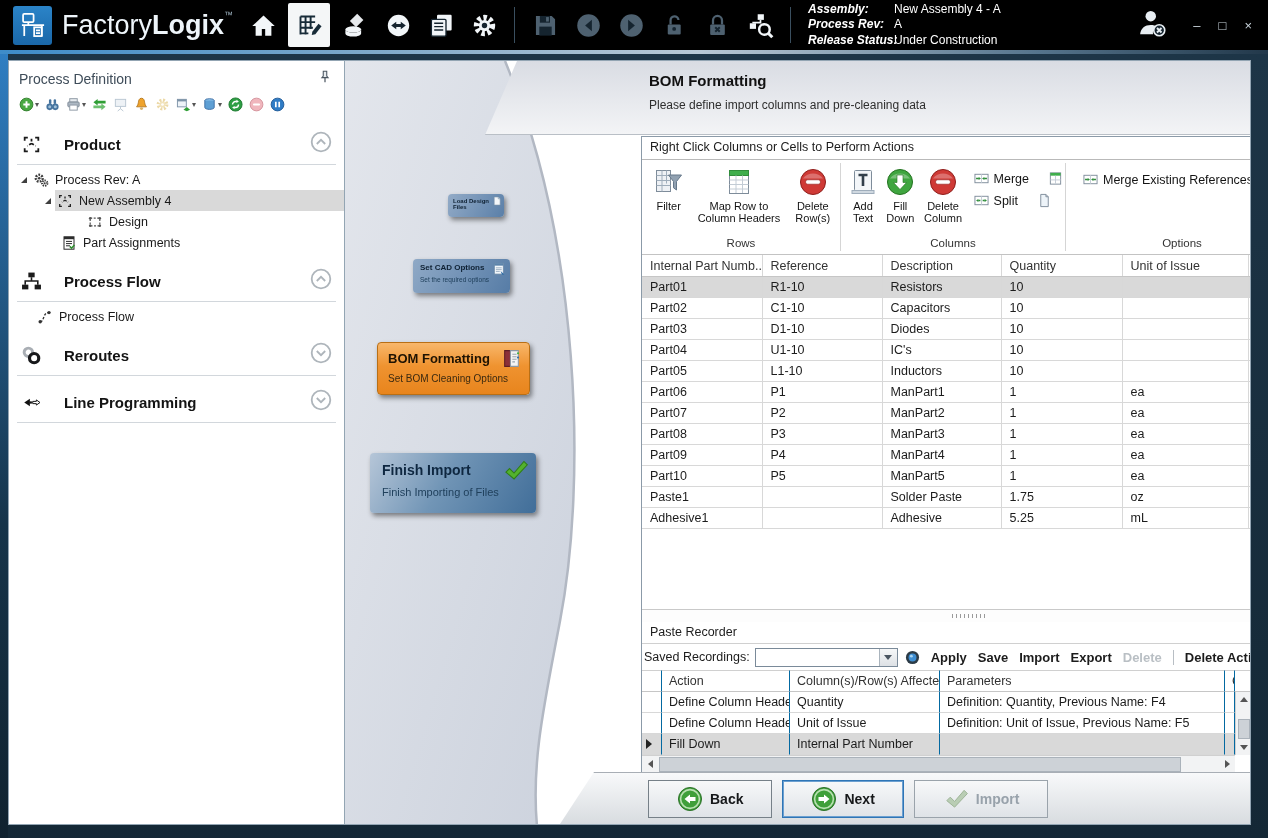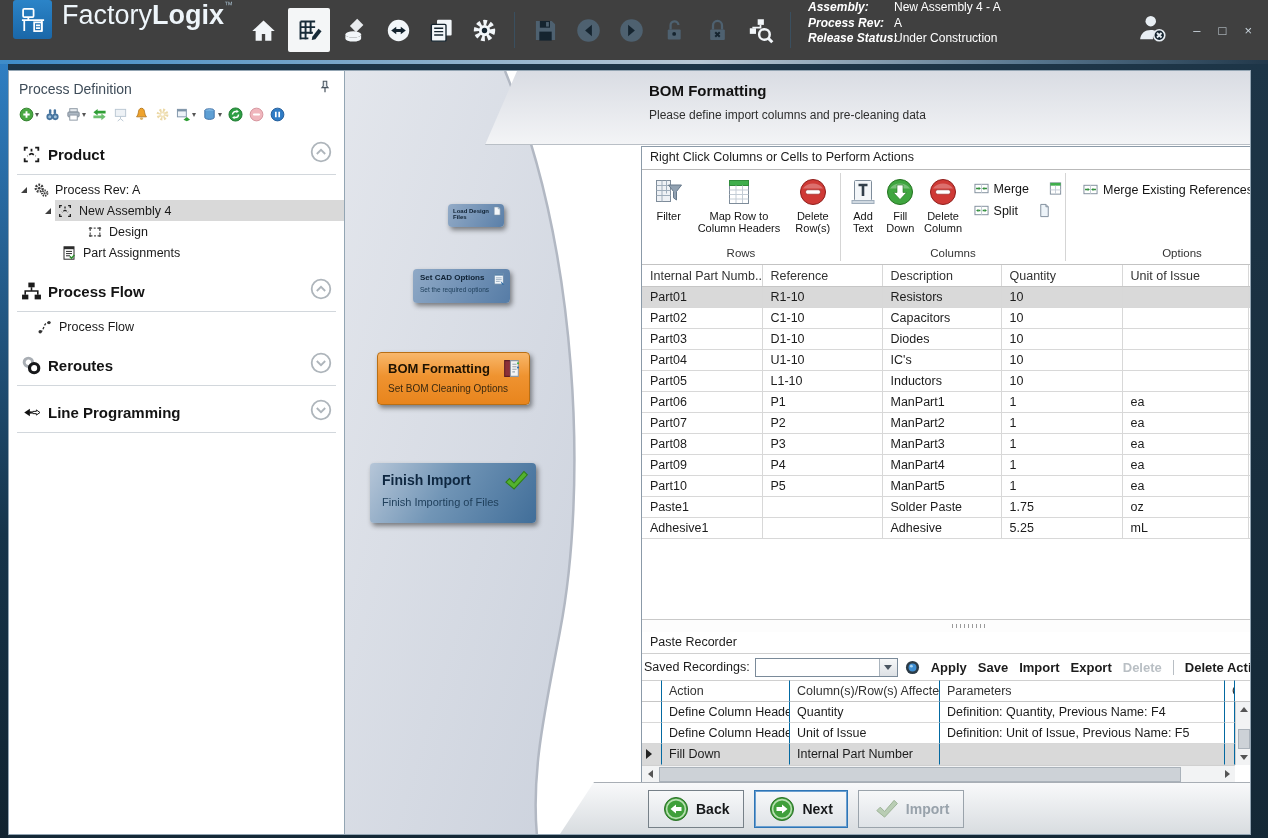--- a/index.html
+++ b/index.html
@@ -1,19 +1,19 @@
 <!DOCTYPE html>
 <html><head>
 <meta charset="utf-8">
 <style>
   html,body{margin:0;padding:0;width:1268px;height:838px;overflow:hidden;
     font-family:"Liberation Sans","DejaVu Sans",sans-serif;background:#10202c;}
   .app{position:relative;width:1268px;height:838px;}
   
-  .titlebar{height:60px;background:#404040;display:flex;padding-left:13px;}
+  .titlebar{height:50px;background:#000000;display:flex;align-items:center;padding-left:13px;}
   .logo{width:39px;height:39px;flex:none;background:linear-gradient(#2b84c8,#1a67a8);border-radius:3px;
     display:flex;align-items:center;justify-content:center;}
   .logo .ic{width:28px;height:28px;}
   .brand{font-size:27px;color:#eef5fa;margin-left:10px;white-space:nowrap;font-weight:300;}
   .brand .bold{font-weight:bold;}
   .brand .tm{font-size:9px;vertical-align:top;color:#9fb4c2;}
   .tb-icons{display:flex;align-items:center;margin-left:12px;gap:7px;color:#f2f6f9;}
   .tb-ic{width:36px;height:36px;display:flex;align-items:center;justify-content:center;flex:none;}
   .tb-ic .ic{width:27px;height:27px;}
   .tb-ic.active{background:#f4f6f7;border-radius:2px;width:42px;height:44px;}
@@ -35,21 +35,21 @@
   
   .sidebar{width:337px;flex:none;background:#fff;border:1px solid #93a5b3;box-sizing:border-box;
     display:flex;flex-direction:column;overflow:hidden;}
   .sb-title{display:flex;align-items:center;padding:9px 12px 3px 10px;font-size:14px;color:#3e4c59;}
   .sb-pin{margin-left:auto;}
   .sb-pin .ic{width:14px;height:14px;}
   .sb-toolbar{display:flex;align-items:center;gap:2px;padding:5px 6px 4px 8px;}
   .sbtb{display:flex;align-items:center;padding:2px 2px;border-radius:2px;}
   .sbtb .ic{width:15px;height:15px;}
   .caret{font-size:8px;color:#555;margin-left:1px;}
-  .sec-h{display:flex;align-items:center;gap:6px;padding:9px 12px 7px;margin-top:4px;}
+  .sec-h{display:flex;align-items:center;gap:22px;padding:9px 12px 7px;margin-top:4px;}
   .sec-h .ic{width:21px;height:21px;flex:none;}
   .sec-label{font-weight:bold;font-size:15px;color:#141414;}
   .sec-arrow{margin-left:auto;}
   .sec-arrow .ic{width:22px;height:22px;}
   .sec-hr{height:1px;background:#d2d7dc;margin:0 8px;}
   .tree{padding:4px 0 2px;}
   .tree-item{display:flex;align-items:center;height:21px;font-size:12.5px;color:#1a1a1a;}
   .tree-item .exp{width:0;height:0;border-left:6px solid transparent;border-bottom:6px solid #3f3f3f;
     margin:0 4px 0 0;flex:none;}
   .tree-item .exp.none{border:none;width:10px;}
@@ -160,21 +160,21 @@
   .hthumb{height:13px;width:520px;margin:0 1px;background:#cdd2d7;border:1px solid #aab2ba;}
   .hsp{flex:1;}
   .hs-btn{width:16px;display:flex;align-items:center;justify-content:center;flex:none;}
   
   .btn-bar{position:absolute;left:215px;right:0;bottom:0;height:52px;z-index:4;
     background:linear-gradient(#f8f9fa,#d8dce0);border-top:1px solid #a8aeb5;
     clip-path:polygon(34px 0,100% 0,100% 100%,0 100%);
     display:flex;align-items:center;gap:10px;padding-left:88px;box-sizing:border-box;}
   .wiz-btn{height:38px;display:flex;align-items:center;justify-content:center;gap:7px;
     background:linear-gradient(#f7f8f9,#dfe3e7);border:1px solid #768088;
-    font-size:14px;font-weight:bold;color:#16181a;padding:0 14px;box-sizing:border-box;}
+    font-size:14px;font-weight:bold;color:#16181a;padding:0 28px;box-sizing:border-box;}
   .wiz-btn .ic{width:26px;height:26px;}
   .wiz-btn.focused{border:1px solid #2e75b6;box-shadow:inset 0 0 0 1px #6b9fd0;}
   .wiz-btn.disabled{color:#98a2ab;border-color:#9aa3ab;}
   .ic{display:inline-flex;flex:none;}
   .ic svg{width:100%;height:100%;display:block;}
 </style>
 </head>
 <body>
 
 <div class="app">

